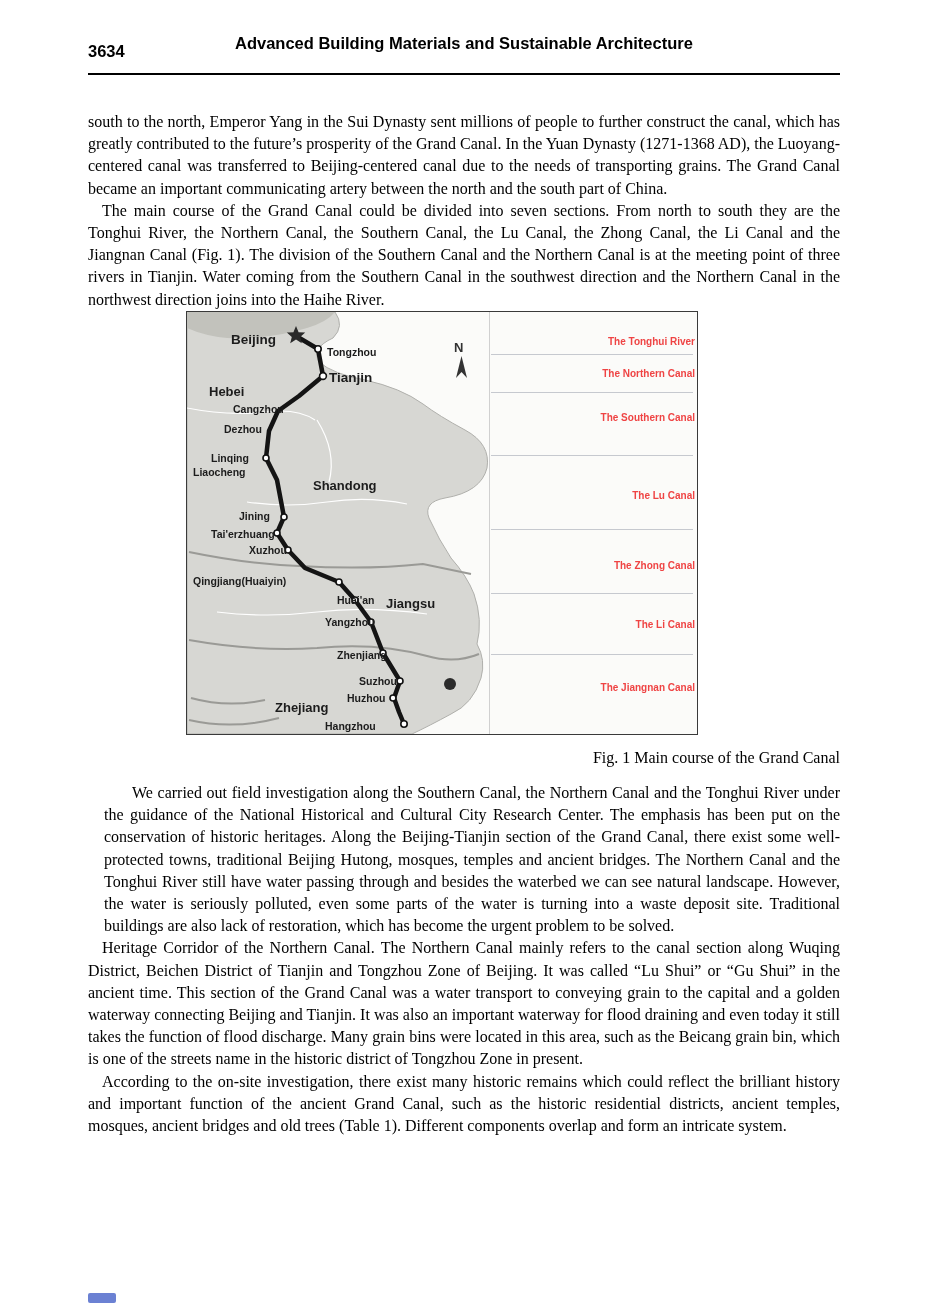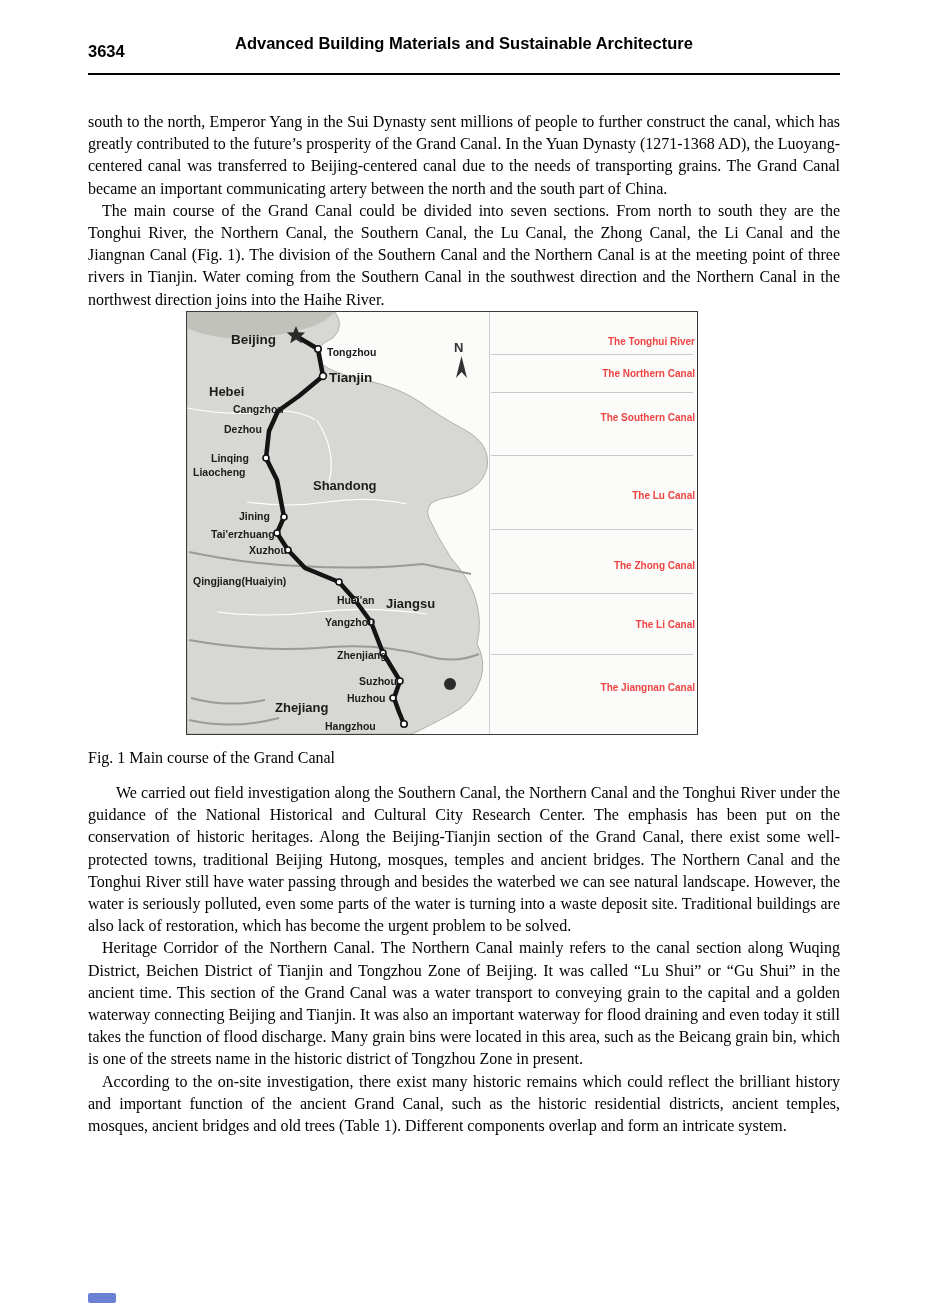--- a/index.html
+++ b/index.html
@@ -12,34 +12,34 @@
     font-family:"Liberation Sans", sans-serif; font-weight:bold; font-size:16.5px; color:#000; }
   .page-num { position:absolute; left:0; top:8px; }
   .run-title { position:absolute; left:147px; top:0; }
   .head-rule { position:absolute; top:73px; left:88px; width:752px; height:2px; background:#000; }
 
   
   .body-col { position:absolute; top:111px; left:88px; width:752px;
     font-size:16px; line-height:22.2px; text-align:justify; }
   .para { margin:0; }
   .indent-sm { text-indent:14px; }
-  .indent-md { text-indent:28px; }
+  .indent-md { text-indent:28px;margin-left:16px; }
   .lead { font-weight:normal; }
 
   
   .fig { margin:0; }
   .fig-box { position:relative; width:510px; height:422px; margin:0 0 0 98px;
     border:1px solid #3a3a3a; background:#fdfdfc; }
   .fig-box svg { display:block; }
   .legend-vline { position:absolute; left:302px; top:0; width:1px; height:422px; background:#d0d0d0; }
   .legend-item { position:absolute; left:318px; width:190px;
     font-family:"Liberation Sans", sans-serif; font-weight:bold; font-size:10px;
     color:#ef4444; text-align:right; line-height:17px; }
   .legend-line { position:absolute; left:304px; width:202px; height:1px; background:#c6c9cf; }
-  .fig-caption { text-align:left; text-indent:0; margin:12px 0 13px 0; font-size:16px; }
+  .fig-caption { text-align:right; text-indent:0; margin:12px 0 13px 0; font-size:16px; }
 
   
   .lbl { font-family:"Liberation Sans", sans-serif; font-weight:bold; fill:#1c1c1c; }
   .lbl-city { font-size:10.5px; }
   .lbl-prov { font-size:13px; }
   .lbl-cap  { font-size:13.5px; }
   .compass-n { font-family:"Liberation Sans", sans-serif; font-weight:bold; font-size:13px; fill:#333; }
 
   .footer-mark { position:absolute; left:88px; top:1293px; width:28px; height:10px;
     background:#3a57c4; opacity:.75; border-radius:2px; }

